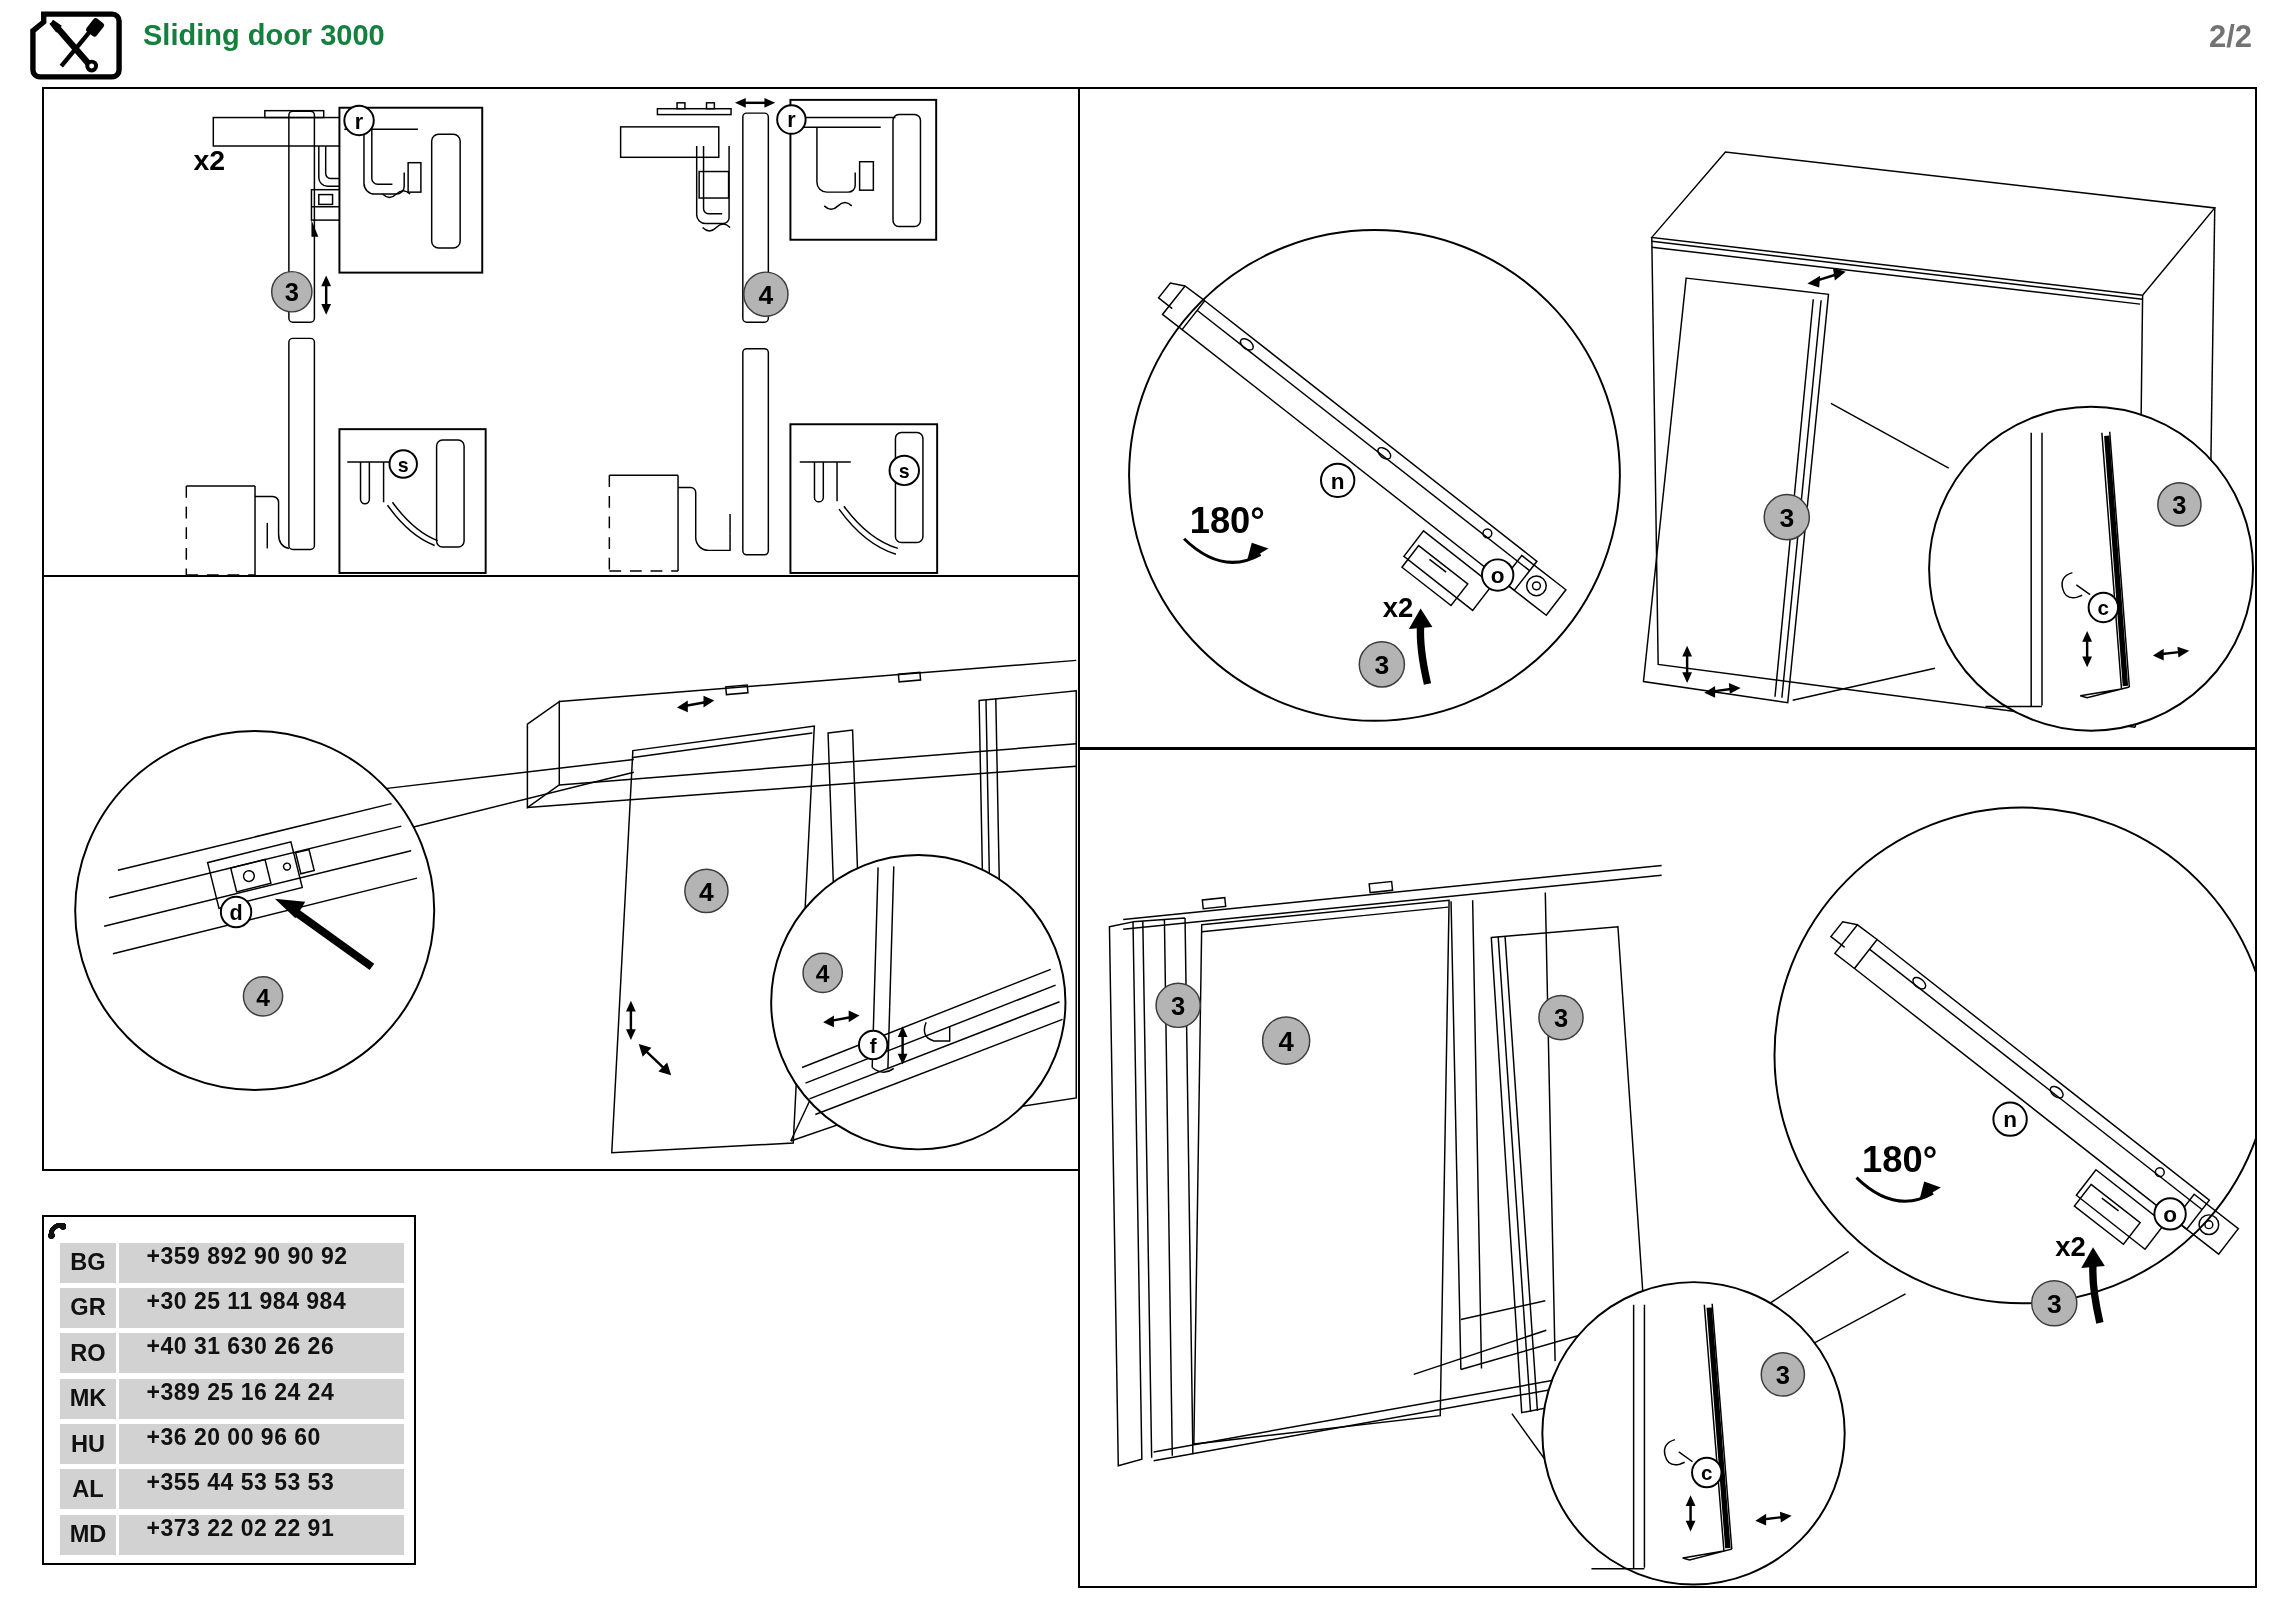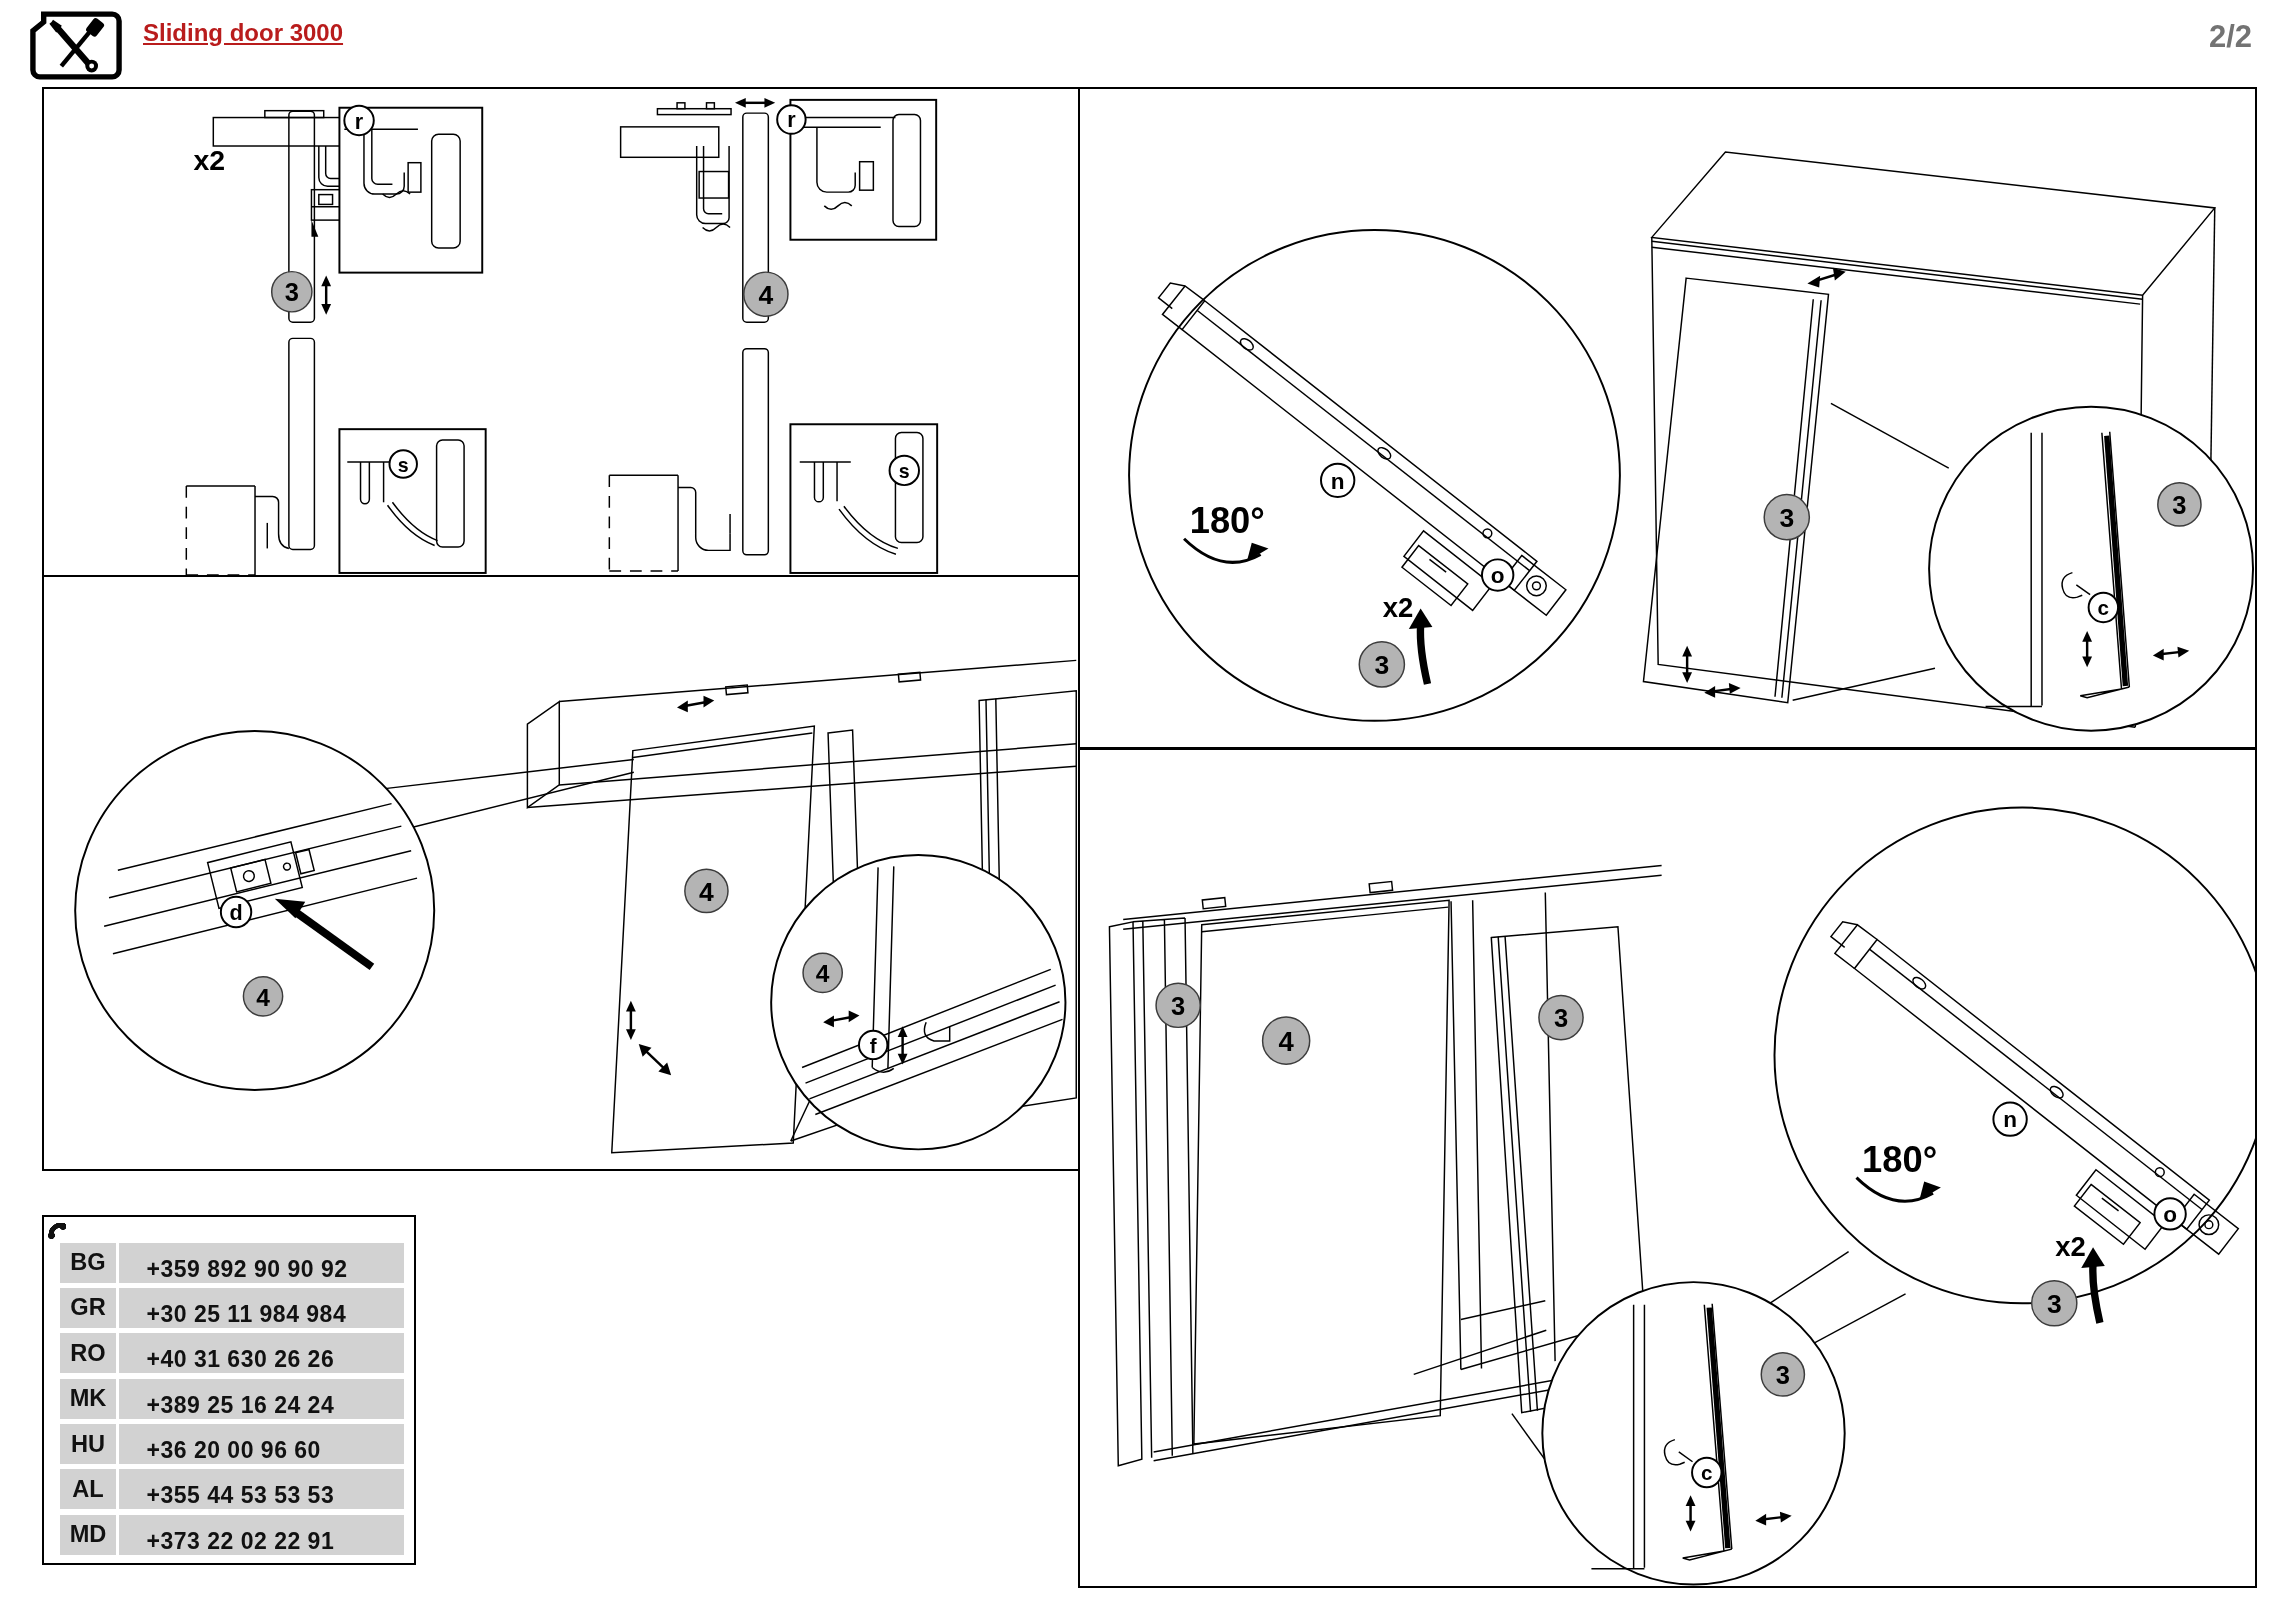--- a/index.html
+++ b/index.html
@@ -5,27 +5,27 @@
   html,body{margin:0;padding:0;background:#fff;}
   body{width:2295px;height:1623px;position:relative;font-family:"Liberation Sans",sans-serif;}
   .panel{position:absolute;border:2px solid #000;box-sizing:border-box;background:#fff;}
   #panel-tl{left:42px;top:87px;width:1038px;height:490px;}
   #panel-ml{left:42px;top:575px;width:1038px;height:596px;border-top:2px solid #000;}
   #panel-tr{left:1078px;top:87px;width:1179px;height:662px;}
   #panel-br{left:1078px;top:748px;width:1179px;height:840px;}
   #phone-box{left:42px;top:1215px;width:374px;height:350px;padding:25.5px 0 0 16px;}
   .panel svg{display:block;position:absolute;left:0;top:0;}
   svg text{font-family:"Liberation Sans",sans-serif;font-weight:bold;fill:#000;}
-  .header-title{position:absolute;left:143px;top:18.6px;font-size:24px;font-weight:bold;color:#b91c1c;text-decoration:underline;}
+  .header-title{position:absolute;left:143px;top:18.6px;font-size:29px;font-weight:bold;color:#15803d;}
   .header-page{position:absolute;right:43px;top:18.6px;font-size:31px;font-weight:bold;color:#737373;}
   .doc-icon{position:absolute;left:29.4px;top:10.8px;}
   .phone-row{display:flex;align-items:center;margin-bottom:5.4px;}
   .country-cell{width:56px;height:40px;background:#d2d2d2;display:flex;align-items:center;justify-content:center;
     font-size:23.6px;font-weight:bold;color:#111;margin-right:3px;}
-  .number-cell{width:285px;height:40px;background:#d2d2d2;display:flex;align-items:flex-end;
+  .number-cell{width:285px;height:40px;background:#d2d2d2;display:flex;align-items:flex-start;
     font-size:23px;font-weight:bold;color:#111;padding-left:12.8px;box-sizing:border-box;}
   .number-cell .num{margin-left:14.7px;letter-spacing:0.5px;}
 </style>
 </head>
 <body>
 
 <div class="doc-icon">
   <svg width="94" height="69" viewBox="0 0 192 140">
     <path d="M30,6 h140 a14,14 0 0 1 14,14 v100 a14,14 0 0 1 -14,14 H22 a14,14 0 0 1 -14,-14 V40 l22,-18 z" fill="#fff" stroke="#000" stroke-width="11"></path>
     <g>

